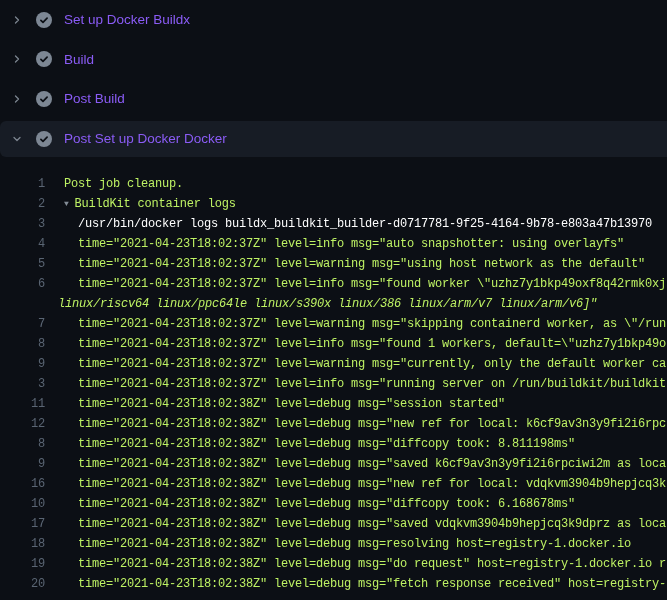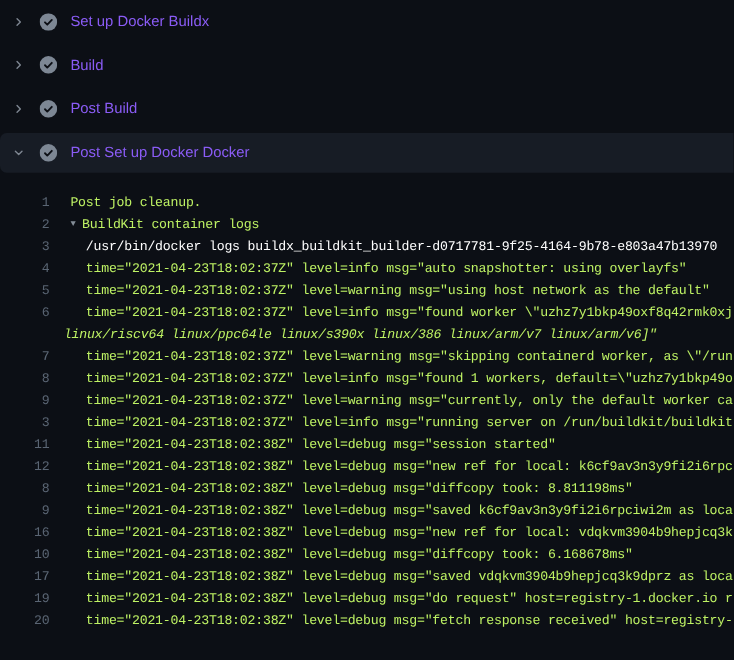--- a/index.html
+++ b/index.html
@@ -208,20 +208,25 @@
     
     <span class="lt">time="2021-04-23T18:02:38Z" level=debug msg="diffcopy took: 6.168678ms"</span>
   </div>
 
   <div class="log-line ind-nested k-text">
     <span class="ln">17</span>
     
     <span class="lt">time="2021-04-23T18:02:38Z" level=debug msg="saved vdqkvm3904b9hepjcq3k9dprz as loca</span>
   </div>
 
+  <div class="log-line ind-nested k-text">
+    <span class="ln">18</span>
+    
+    <span class="lt">time="2021-04-23T18:02:38Z" level=debug msg=resolving host=registry-1.docker.io</span>
+  </div>
 
   <div class="log-line ind-nested k-text">
     <span class="ln">19</span>
     
     <span class="lt">time="2021-04-23T18:02:38Z" level=debug msg="do request" host=registry-1.docker.io r</span>
   </div>
 
 
   <div class="log-line ind-nested k-text">
     <span class="ln">20</span>

